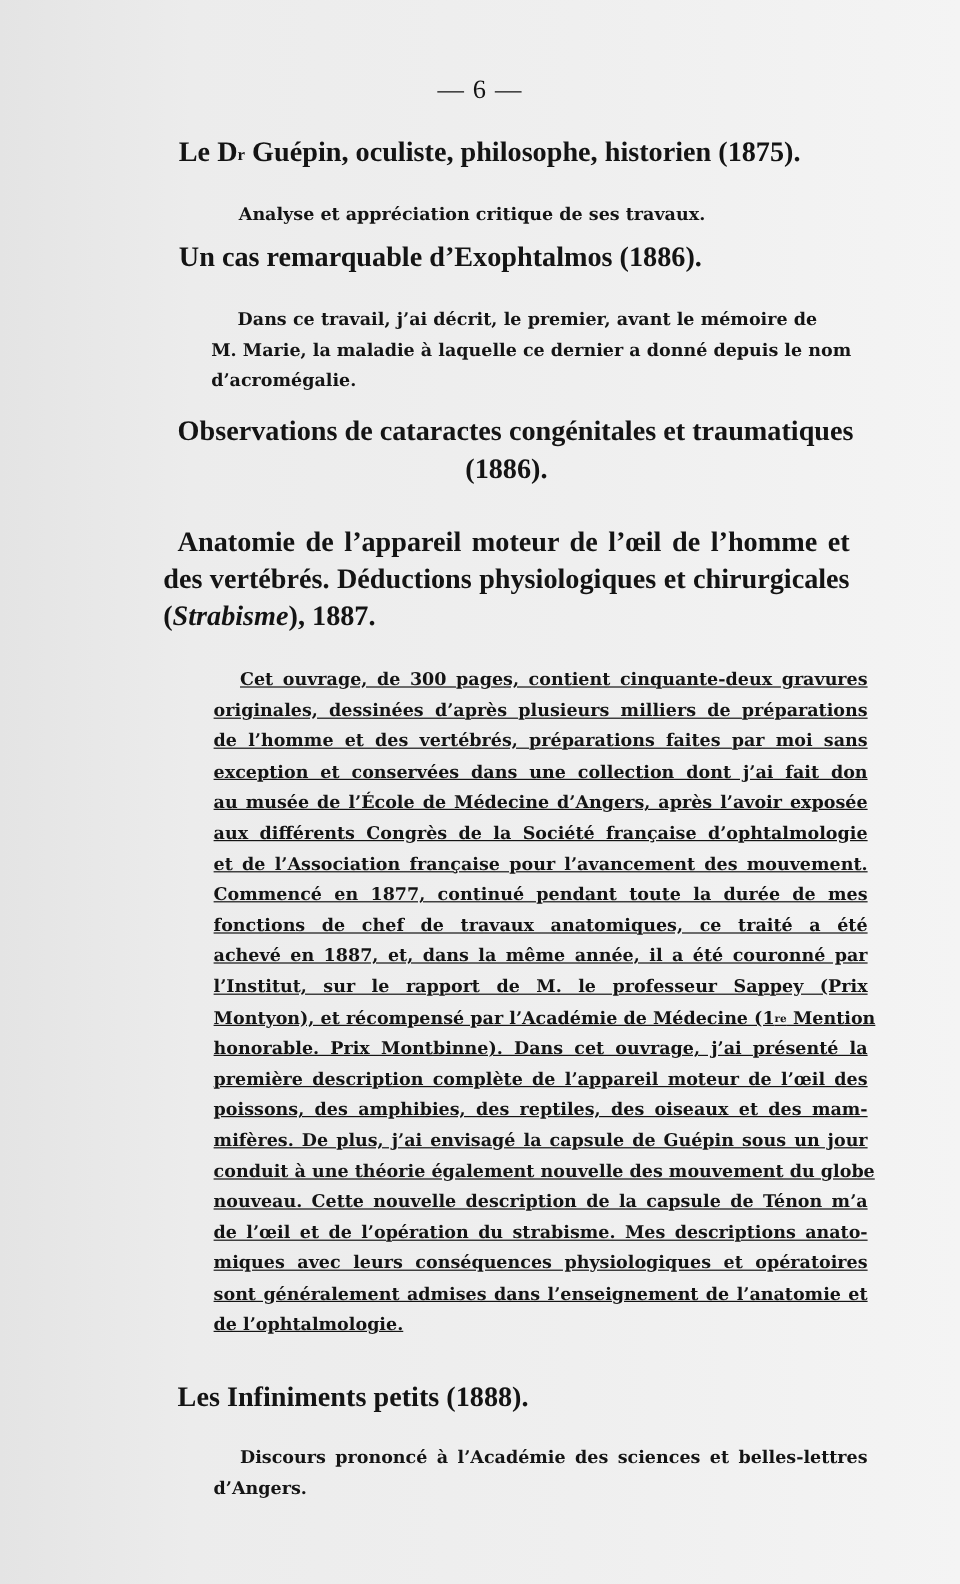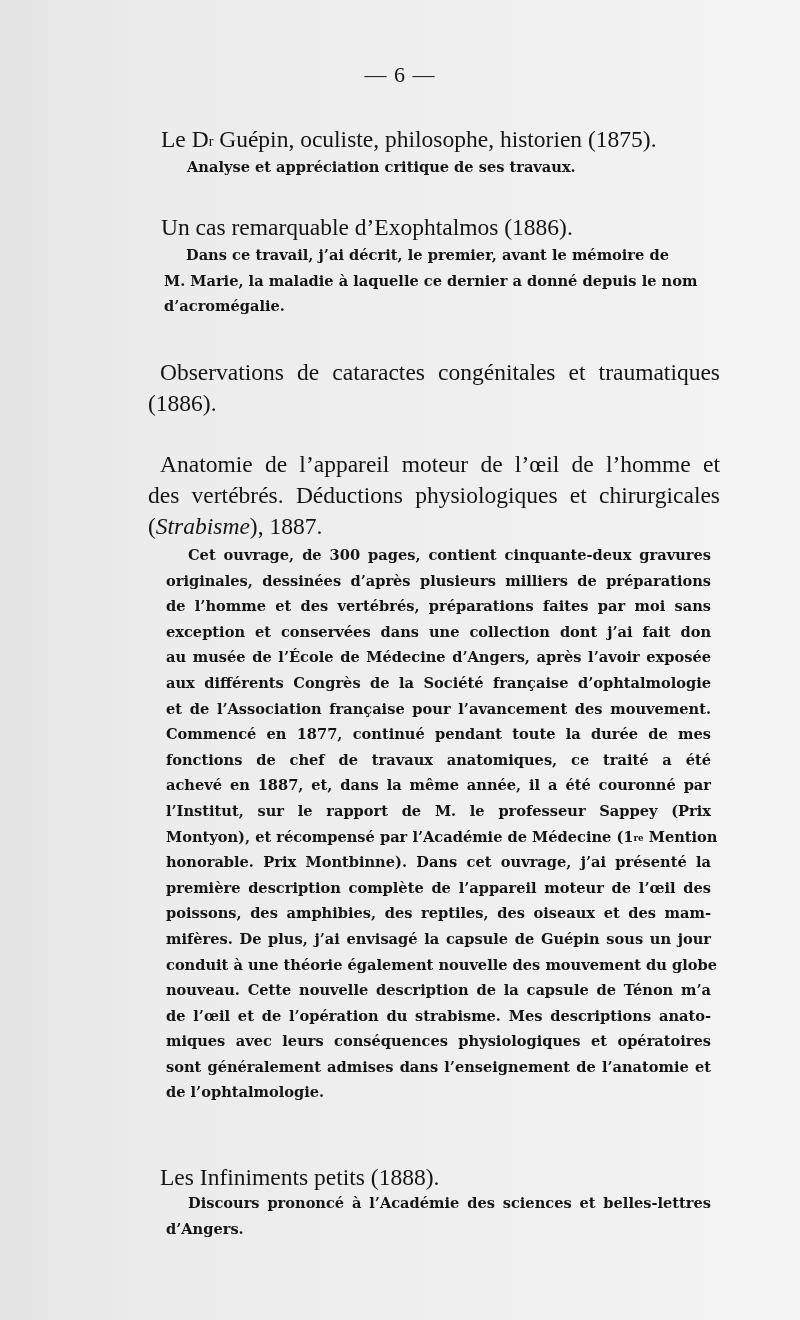--- a/index.html
+++ b/index.html
@@ -26,33 +26,33 @@
       top: 62px;
       left: 0; width: 800px;
       text-align: center;
       font-size: 22px;
       letter-spacing: 1px;
     }
     .heading {
       position: absolute;
       font-size: 23.5px;
       line-height: 31px;
-      margin: 12px;
-      font-weight: normal;
+      margin: 0;
+      font-weight: bold;
       white-space: nowrap;
     }
     .body-text {
       position: absolute;
       font-size: 16.5px;
       line-height: 25.6px;
       font-weight: bold;
       font-family: "DejaVu Serif", "Liberation Serif", serif;
       font-size: 14.6px;
       text-align: justify;
-      margin: 4px;
+      margin: 16px;
     }
     .line {
       display: block;
       text-align: justify;
       text-align-last: justify;
       white-space: nowrap;
     }
     .line.last {
       text-align-last: left;
     }
@@ -80,30 +80,30 @@
     <span>Un cas remarquable d’Exophtalmos (1886).</span>
   </h2>
   <div class="body-text" style="left:160px; top:238px; width:505px;">
     <span class="line indent">Dans ce travail, j’ai décrit, le premier, avant le mémoire de</span>
     <span class="line">M. Marie, la maladie à laquelle ce dernier a donné depuis le nom</span>
     <span class="line last">d’acromégalie.</span>
   </div>
 
   <h2 class="heading" style="left:148px; top:345px; width:560px;">
     <span class="hline just">Observations de cataractes congénitales et traumatiques</span>
-    <span class="hline" style="margin-left:-12px;">(1886).</span>
+    <span class="hline" style="margin-left:-12px;text-align:center;">(1886).</span>
   </h2>
 
   <h2 class="heading" style="left:148px; top:437px; width:560px;">
     <span class="hline just">Anatomie de l’appareil moteur de l’œil de l’homme et</span>
     <span class="hline just" style="margin-left:-12px;">des vertébrés. Déductions physiologiques et chirurgicales</span>
     <span class="hline" style="margin-left:-12px;"><span>(</span><em>Strabisme</em><span>), 1887.</span></span>
   </h2>
 
-  <div class="body-text" style="left:162px; top:538px; width:545px;">
+  <div class="body-text" style="left:162px; top:538px; width:545px;text-decoration:underline;">
     <span class="line indent">Cet ouvrage, de 300 pages, contient cinquante-deux gravures</span>
     <span class="line">originales, dessinées d’après plusieurs milliers de préparations</span>
     <span class="line">de l’homme et des vertébrés, préparations faites par moi sans</span>
     <span class="line">exception et conservées dans une collection dont j’ai fait don</span>
     <span class="line">au musée de l’École de Médecine d’Angers, après l’avoir exposée</span>
     <span class="line">aux différents Congrès de la Société française d’ophtalmologie</span>
     <span class="line">et de l’Association française pour l’avancement des mouvement.</span>
     <span class="line">Commencé en 1877, continué pendant toute la durée de mes</span>
     <span class="line">fonctions de chef de travaux anatomiques, ce traité a été</span>
     <span class="line">achevé en 1887, et, dans la même année, il a été couronné par</span>

